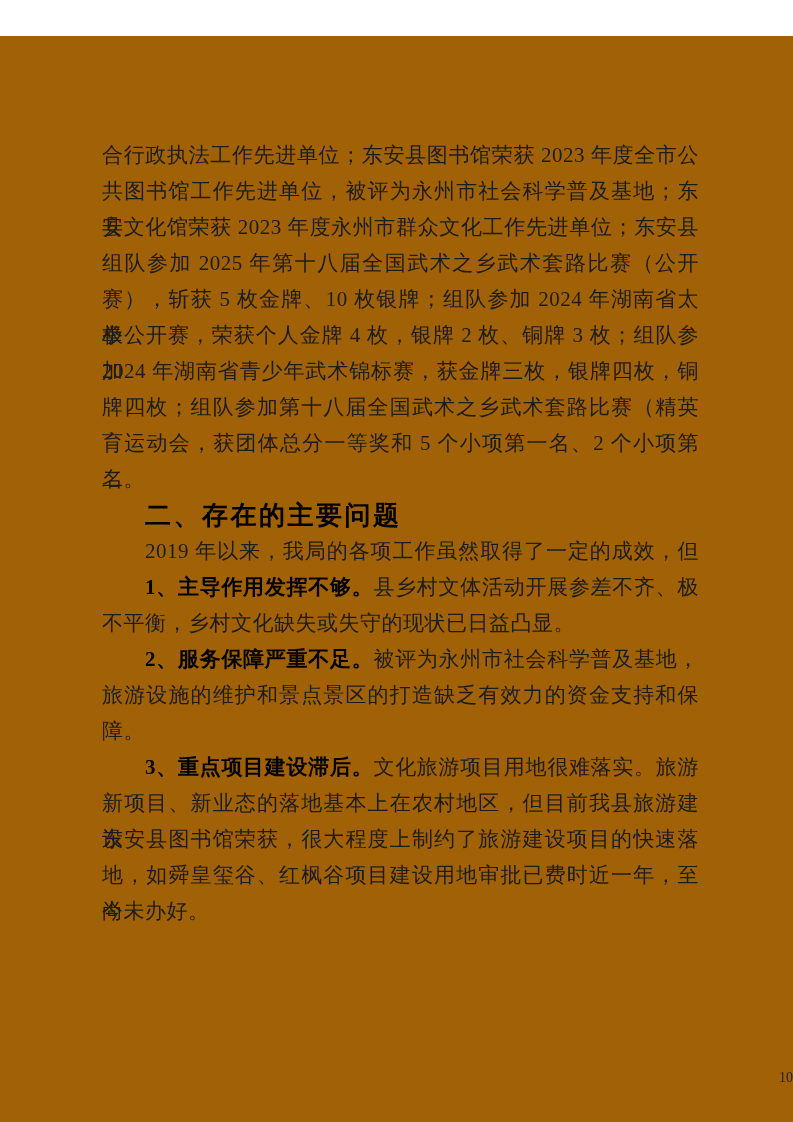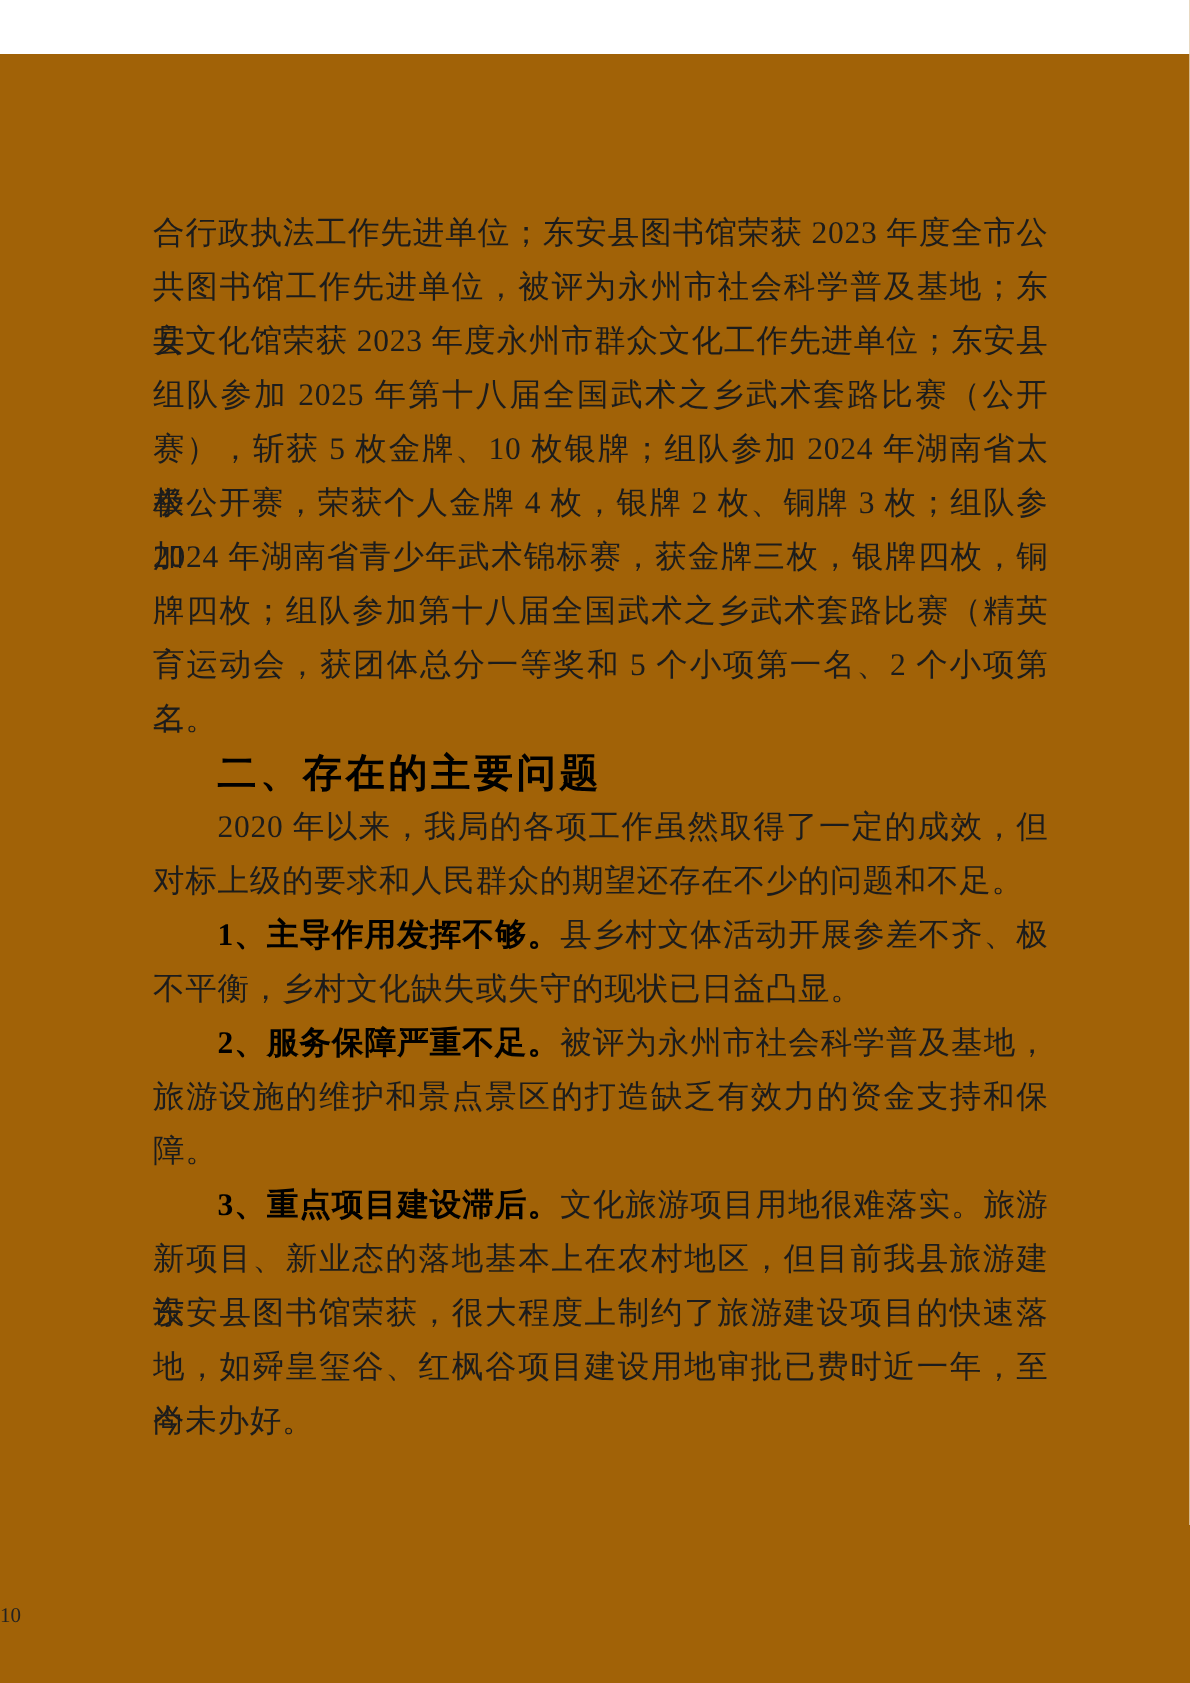--- a/index.html
+++ b/index.html
@@ -46,21 +46,21 @@
     font-weight: bold;
     color: #000000;
     font-size: 26px;
     letter-spacing: 2.5px;
   }
   .pagenum {
     position: absolute;
     top: 1034px;
     left: 0;
     width: 100%;
-    text-align: left;
+    text-align: right;
     font-size: 14px;
     color: #222222;
     font-family: "Liberation Serif", "DejaVu Serif", serif;
   }
 </style>
 </head>
 <body>
 
 <div class="page">
   <div class="content">
@@ -68,22 +68,21 @@
     <div class="line j"><span>共图书馆工作先进单位，被评为永州市社会科学普及基地；东安</span></div>
     <div class="line j"><span>县文化馆荣获 2023 年度永州市群众文化工作先进单位；东安县</span></div>
     <div class="line j"><span>组队参加 2025 年第十八届全国武术之乡武术套路比赛（公开</span></div>
     <div class="line j"><span>赛），斩获 5 枚金牌、10 枚银牌；组队参加 2024 年湖南省太极</span></div>
     <div class="line j"><span>拳公开赛，荣获个人金牌 4 枚，银牌 2 枚、铜牌 3 枚；组队参加</span></div>
     <div class="line j"><span>2024 年湖南省青少年武术锦标赛，获金牌三枚，银牌四枚，铜</span></div>
     <div class="line j"><span>牌四枚；组队参加第十八届全国武术之乡武术套路比赛（精英</span></div>
     <div class="line j"><span>育运动会，获团体总分一等奖和 5 个小项第一名、2 个小项第二</span></div>
     <div class="line"><span>名。</span></div>
     <div class="line heading ind"><span>二、存在的主要问题</span></div>
-    <div class="line j ind"><span>2020 年以来，我局的各项工作虽然取得了一定的成效，但</span></div>
-    <div class="line"><span>对标上级的要求和人民群众的期望还存在不少的问题和不足。</span></div>
+    <div class="line j ind"><span>2019 年以来，我局的各项工作虽然取得了一定的成效，但</span></div>
     <div class="line j ind"><span class="b">1、主导作用发挥不够。</span><span>县乡村文体活动开展参差不齐、极</span></div>
     <div class="line"><span>不平衡，乡村文化缺失或失守的现状已日益凸显。</span></div>
     <div class="line j ind"><span class="b">2、服务保障严重不足。</span><span>被评为永州市社会科学普及基地，</span></div>
     <div class="line j"><span>旅游设施的维护和景点景区的打造缺乏有效力的资金支持和保</span></div>
     <div class="line"><span>障。</span></div>
     <div class="line j ind"><span class="b">3、重点项目建设滞后。</span><span>文化旅游项目用地很难落实。旅游</span></div>
     <div class="line j"><span>新项目、新业态的落地基本上在农村地区，但目前我县旅游建设</span></div>
     <div class="line j"><span>东安县图书馆荣获，很大程度上制约了旅游建设项目的快速落</span></div>
     <div class="line j"><span>地，如舜皇玺谷、红枫谷项目建设用地审批已费时近一年，至今</span></div>
     <div class="line"><span>尚未办好。</span></div>

